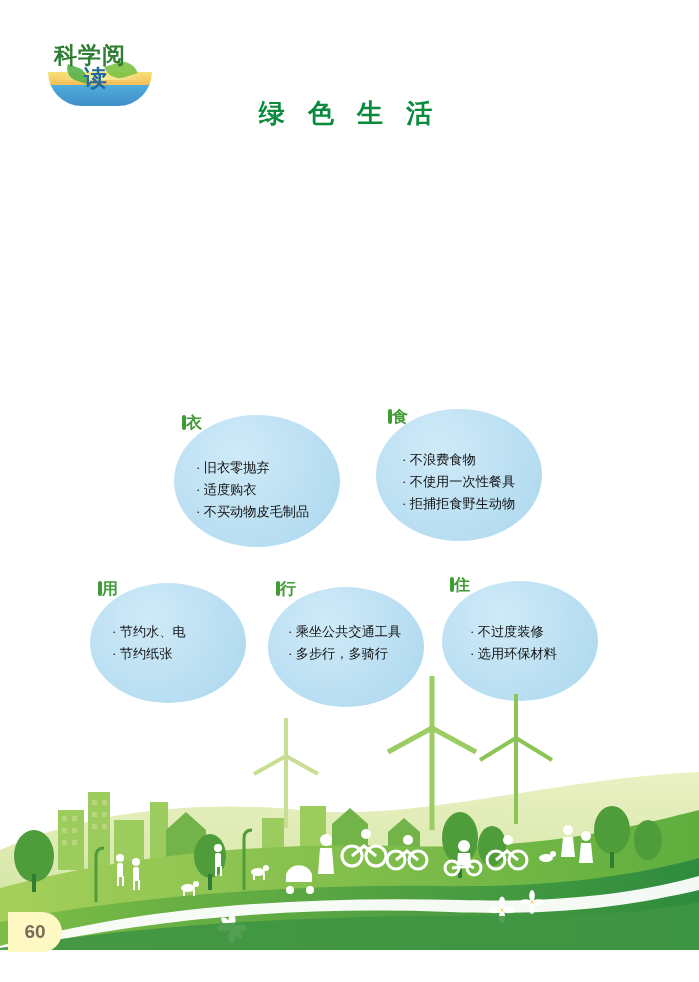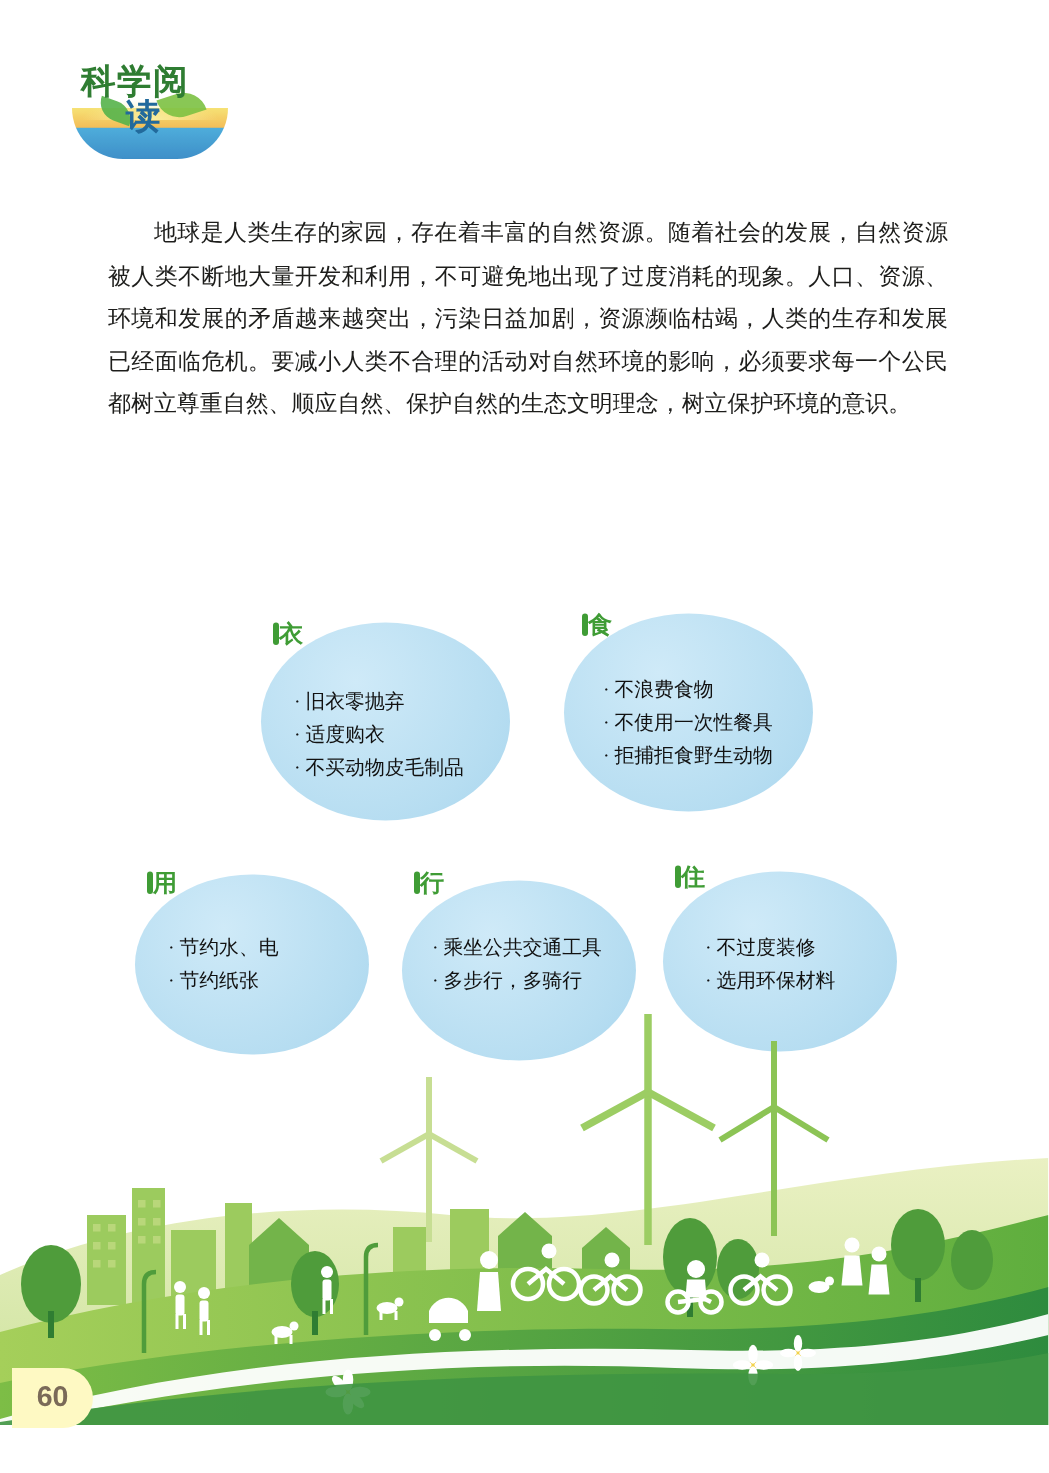--- a/index.html
+++ b/index.html
@@ -152,23 +152,23 @@
   <div class="logo">
     <div class="logo-arc"></div>
     <div class="logo-leaf"></div>
     <div class="logo-leaf two"></div>
     <div class="logo-text">
       <span>科学阅</span>
       <span class="t2">读</span>
     </div>
   </div>
 
+  <div class="title">绿 色 生 活</div>
 
   <div class="body-text">
-    <p>地球是人类生存的家园，存在着丰富的自然资源。随着社会的发展，自然资源被人类不断地大量开发和利用，不可避免地出现了过度消耗的现象。人口、资源、环境和发展的矛盾越来越突出，污染日益加剧，资源濒临枯竭，人类的生存和发展已经面临危机。要减小人类不合理的活动对自然环境的影响，必须要求每一个公民都树立尊重自然、顺应自然、保护自然的生态文明理念，树立保护环境的意识。</p>
   </div>
 
   <div class="bubbles">
 
     <div class="bubble" style="left:174px; top:20px; width:166px; height:132px;"></div>
     <div class="tag" style="left:186px; top:18px;">衣</div>
     <div class="bubble-lines" style="left:196px; top:62px;">
       <div>· 旧衣零抛弃</div>
       <div>· 适度购衣</div>
       <div>· 不买动物皮毛制品</div>

